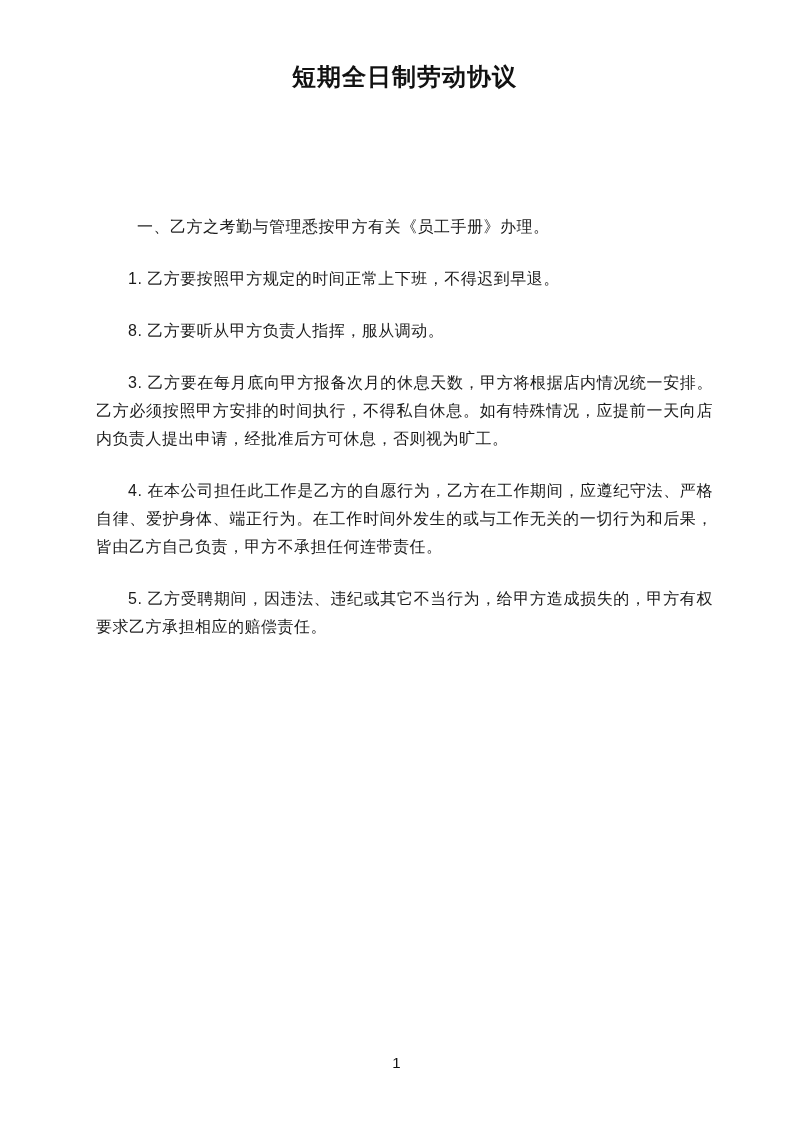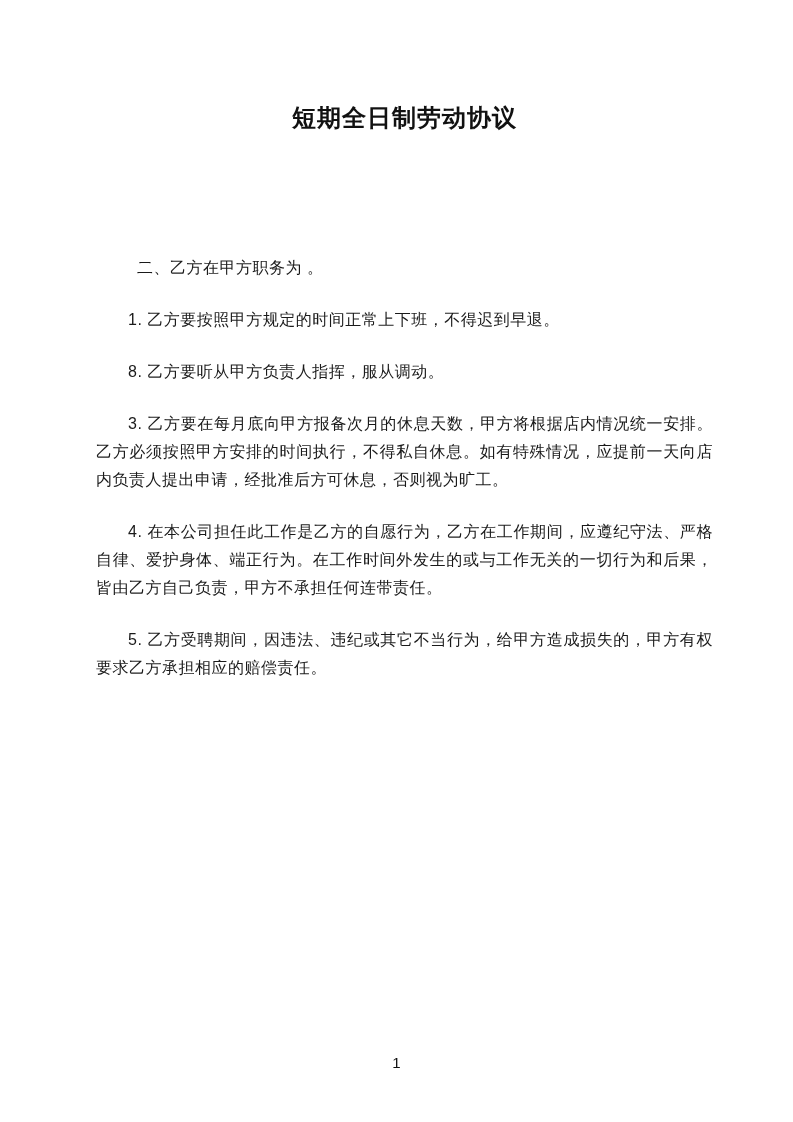--- a/index.html
+++ b/index.html
@@ -11,21 +11,21 @@
     position: relative;
     width: 793px;
     height: 1122px;
     background: #ffffff;
     font-family: "Liberation Sans", sans-serif;
     color: #1a1a1a;
     overflow: hidden;
     box-sizing: border-box;
   }
   .content {
-    padding: 100px 80px 0 96px;
+    padding: 59px 80px 0 96px;
   }
   .doc-title {
     margin: 0 0 118px 0;
     font-size: 24px;
     font-weight: bold;
     line-height: 36px;
     text-align: center;
     letter-spacing: 1px;
     color: #111111;
   }
@@ -55,22 +55,22 @@
 </style>
 </head>
 <body>
 
 <div class="page">
   <div class="content">
     <h1 class="doc-title">短期全日制劳动协议</h1>
 
 
 
+    <p class="para indent-wide">一、乙方之考勤与管理悉按甲方有关《员工手册》办理。</p>
 
-    <p class="para indent-wide">二、乙方在甲方职务为 。</p>
 
 
     <p class="para indent-num">1. 乙方要按照甲方规定的时间正常上下班，不得迟到早退。</p>
 
     <p class="para indent-num">8. 乙方要听从甲方负责人指挥，服从调动。</p>
 
     <p class="para indent-num">3. 乙方要在每月底向甲方报备次月的休息天数，甲方将根据店内情况统一安排。乙方必须按照甲方安排的时间执行，不得私自休息。如有特殊情况，应提前一天向店内负责人提出申请，经批准后方可休息，否则视为旷工。</p>
 
     <p class="para indent-num">4. 在本公司担任此工作是乙方的自愿行为，乙方在工作期间，应遵纪守法、严格自律、爱护身体、端正行为。在工作时间外发生的或与工作无关的一切行为和后果，皆由乙方自己负责，甲方不承担任何连带责任。</p>
 

